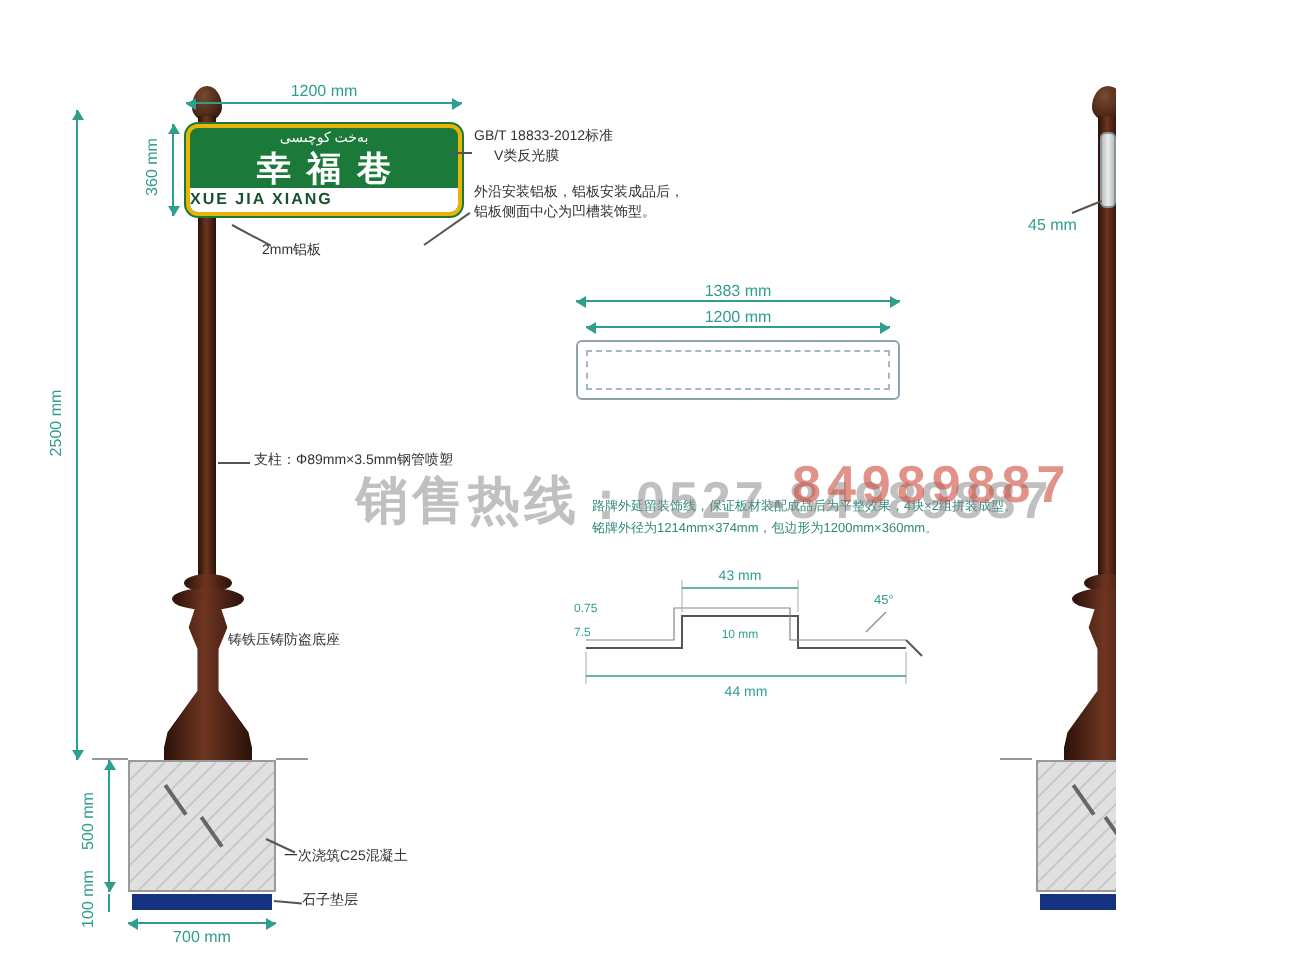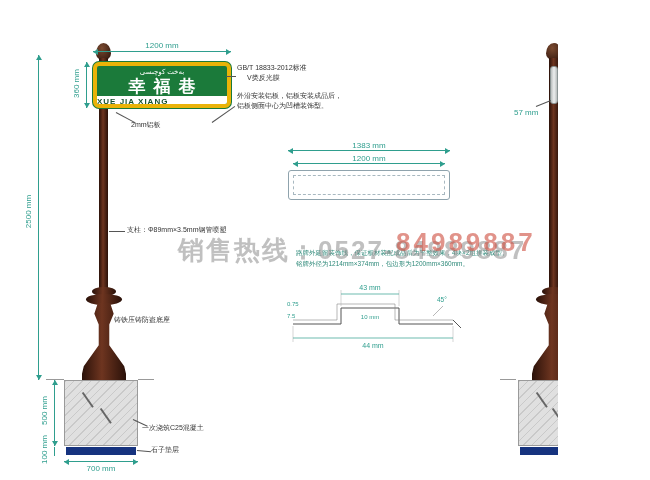--- a/index.html
+++ b/index.html
@@ -25,21 +25,21 @@
   .dim-v.plain::before,.dim-v.plain::after{display:none;}
   .hlabel{position:absolute;font-size:8px;color:var(--dim);text-align:center;white-space:nowrap;z-index:16;}
   .vlabel{position:absolute;width:50px;font-size:8px;color:var(--dim);text-align:center;white-space:nowrap;transform:rotate(-90deg);z-index:16;}
   .leader{position:absolute;height:1px;background:#555;transform-origin:left center;z-index:18;}
   .gline{position:absolute;height:1px;background:#999;z-index:11;}
   
   .note{position:absolute;font-size:7px;color:#333;white-space:nowrap;z-index:20;}
   .note.teal{color:#2f8a7a;font-size:6.5px;}
   
   .sign{position:absolute;left:93px;top:62px;width:138px;height:46px;background:var(--green);
-    border:4px solid #eab308;box-shadow:0 0 0 1px var(--green);border-radius:6px;box-sizing:border-box;
+    border:2px solid #eab308;box-shadow:0 0 0 1px var(--green);border-radius:6px;box-sizing:border-box;
     display:flex;flex-direction:column;overflow:hidden;z-index:13;}
   .sign-arabic{flex:0 0 11px;color:#fff;font-size:7px;line-height:11px;text-align:center;}
   .sign-cn{flex:1;color:#fff;font-weight:bold;font-size:17px;line-height:19px;text-align:center;letter-spacing:8px;text-indent:8px;}
   .sign-latin{flex:0 0 12px;background:#fff;color:#14532d;font-weight:bold;font-size:8px;line-height:12px;letter-spacing:1px;}
   
   .pole{position:absolute;background:var(--pole-g);z-index:10;}
   .finial{position:absolute;background:radial-gradient(ellipse at 40% 30%,#7a4a30,#2a1109);border-radius:50% 50% 42% 42%/62% 62% 38% 38%;z-index:10;}
   .ring{position:absolute;background:var(--pole-g);border-radius:50%;z-index:11;}
   .flare{position:absolute;background:var(--pole-g);z-index:11;
     clip-path:polygon(36% 0,64% 0,72% 14%,62% 28%,62% 55%,96% 82%,100% 92%,100% 100%,0 100%,0 92%,4% 82%,38% 55%,38% 28%,28% 14%);}
@@ -154,21 +154,21 @@
     <text x="2" y="28" font-size="6" fill="#2f9e8e">0.75</text>
     <text x="2" y="40" font-size="6" fill="#2f9e8e">7.5</text>
     <text x="152" y="24" font-size="6.5" fill="#2f9e8e">45°</text>
   </svg>
 
   <div class="finial" style="left:546px;top:43px;width:16px;height:17px;"></div>
   <div class="pole" style="left:549px;top:58px;width:10px;height:322px;"></div>
   <div class="side-plate" style="left:550px;top:66px;"></div>
 
   <div class="leader" style="left:536px;top:106px;width:16px;transform:rotate(-22deg);"></div>
-  <div class="hlabel" style="left:514px;top:108px;">57 mm</div>
+  <div class="hlabel" style="left:514px;top:108px;">45 mm</div>
 
   <div class="dim-v" style="left:592px;top:55px;height:325px;"></div>
   <div class="vlabel" style="left:579px;top:207px;">2500 mm</div>
 
   <div class="ring" style="left:542px;top:287px;width:24px;height:9px;"></div>
   <div class="ring" style="left:536px;top:294px;width:36px;height:11px;"></div>
   <div class="flare" style="left:532px;top:303px;width:44px;height:77px;"></div>
 
   <div class="gline" style="left:500px;top:379px;width:16px;"></div>
   <div class="gline" style="left:592px;top:379px;width:16px;"></div>

